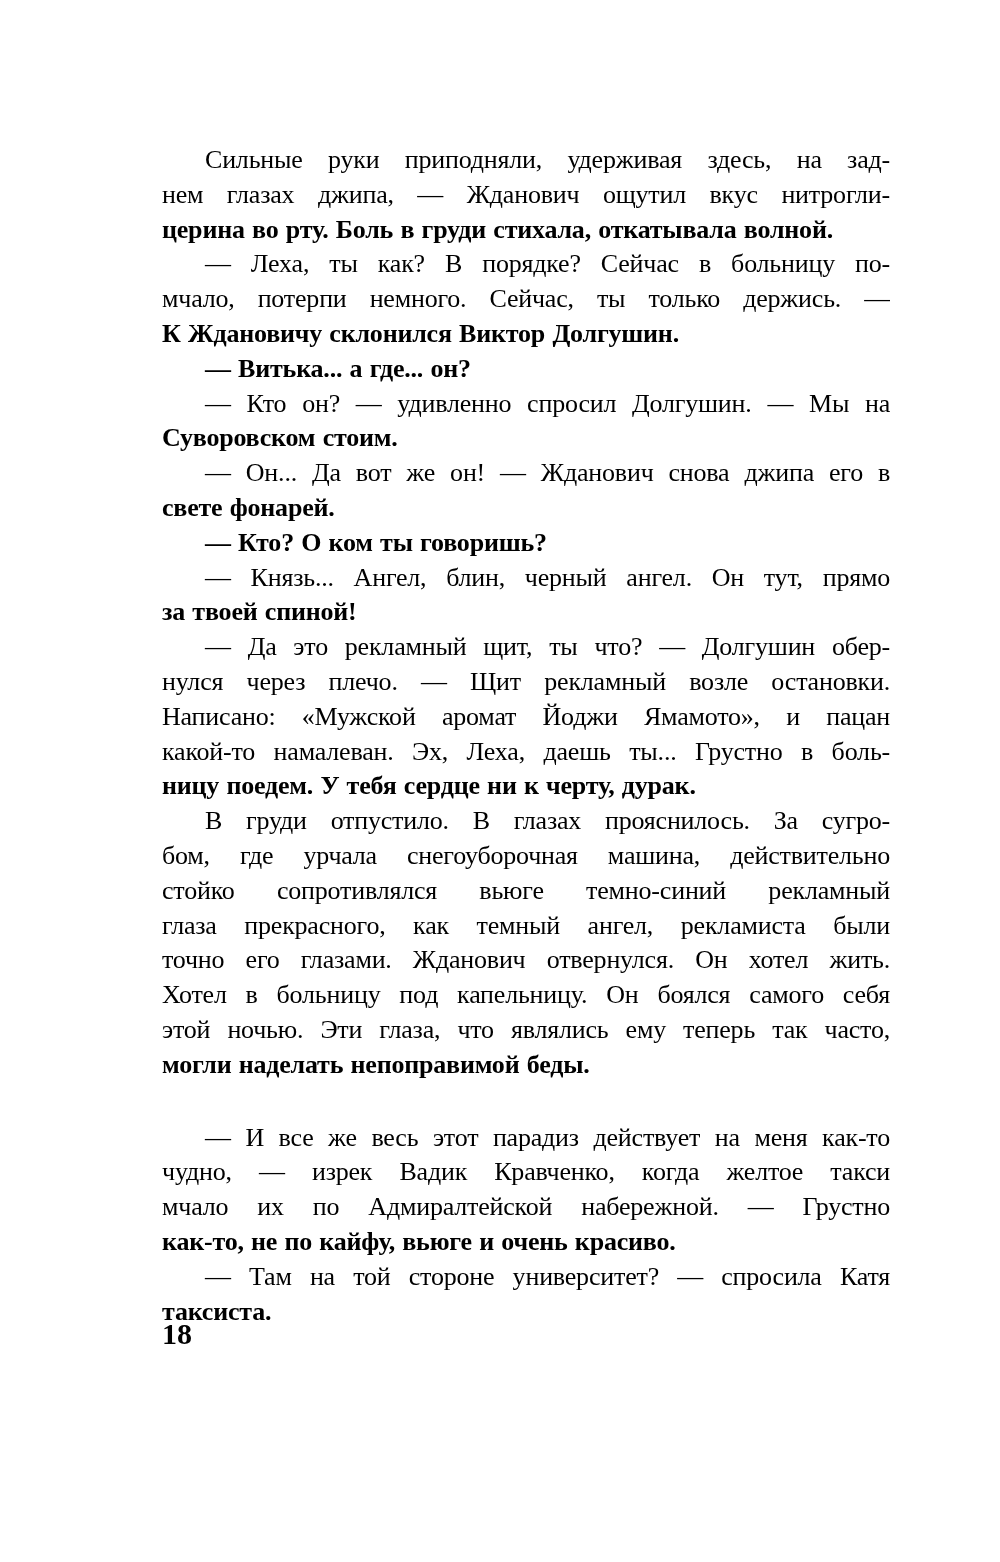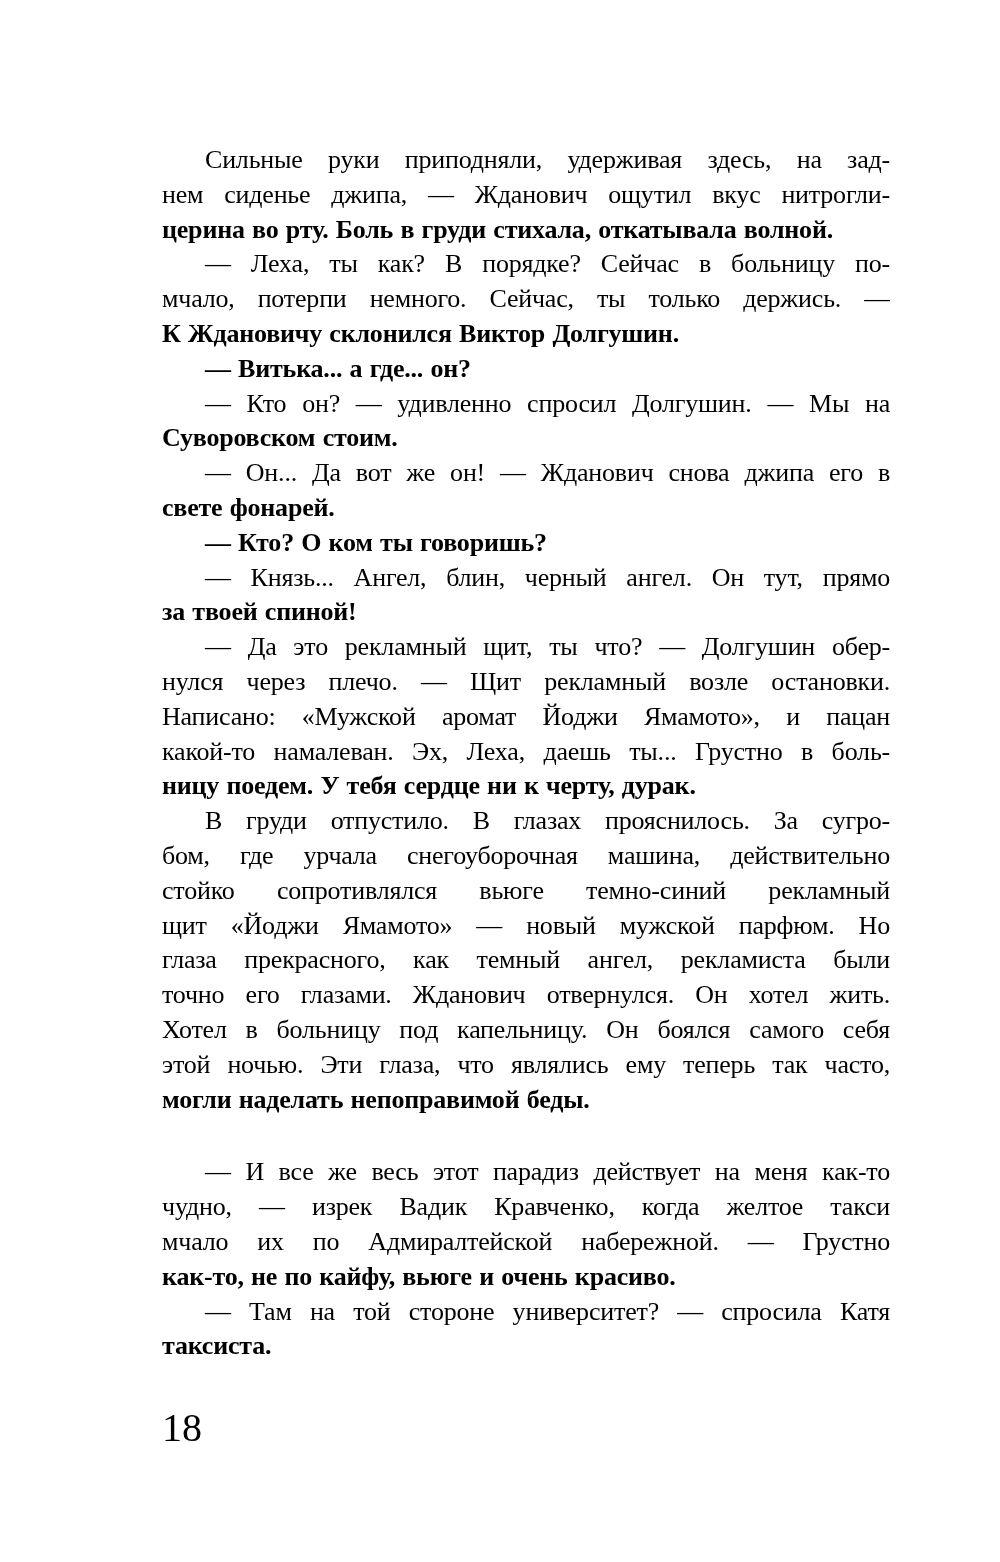--- a/index.html
+++ b/index.html
@@ -39,34 +39,34 @@
   }
   .line.first {
     text-indent: 43px;
   }
   .para-gap {
     height: 38px;
   }
   .page-num {
     position: absolute;
     left: 162px;
-    top: 1410px;
-    font-size: 40px;
-    font-weight: normal;
+    top: 1316px;
+    font-size: 30px;
+    font-weight: bold;
     line-height: 36px;
   }
 </style>
 </head>
 <body>
 
 <div class="page">
   <div class="text-block">
 
     <div class="line first">Сильные руки приподняли, удерживая здесь, на зад-</div>
-    <div class="line">нем сиденье джипа, — Жданович ощутил вкус нитрогли-</div>
+    <div class="line">нем глазах джипа, — Жданович ощутил вкус нитрогли-</div>
     <div class="line end">церина во рту. Боль в груди стихала, откатывала волной.</div>
 
     <div class="line first">— Леха, ты как? В порядке? Сейчас в больницу по-</div>
     <div class="line">мчало, потерпи немного. Сейчас, ты только держись. —</div>
     <div class="line end">К Ждановичу склонился Виктор Долгушин.</div>
 
     <div class="line first end">— Витька... а где... он?</div>
 
     <div class="line first">— Кто он? — удивленно спросил Долгушин. — Мы на</div>
     <div class="line end">Суворовском стоим.</div>
@@ -81,21 +81,20 @@
 
     <div class="line first">— Да это рекламный щит, ты что? — Долгушин обер-</div>
     <div class="line">нулся через плечо. — Щит рекламный возле остановки.</div>
     <div class="line">Написано: «Мужской аромат Йоджи Ямамото», и пацан</div>
     <div class="line">какой-то намалеван. Эх, Леха, даешь ты... Грустно в боль-</div>
     <div class="line end">ницу поедем. У тебя сердце ни к черту, дурак.</div>
 
     <div class="line first">В груди отпустило. В глазах прояснилось. За сугро-</div>
     <div class="line">бом, где урчала снегоуборочная машина, действительно</div>
     <div class="line">стойко сопротивлялся вьюге темно-синий рекламный</div>
-    <div class="line">щит «Йоджи Ямамото» — новый мужской парфюм. Но</div>
     <div class="line">глаза прекрасного, как темный ангел, рекламиста были</div>
     <div class="line">точно его глазами. Жданович отвернулся. Он хотел жить.</div>
     <div class="line">Хотел в больницу под капельницу. Он боялся самого себя</div>
     <div class="line">этой ночью. Эти глаза, что являлись ему теперь так часто,</div>
     <div class="line end">могли наделать непоправимой беды.</div>
 
     <div class="para-gap"></div>
 
     <div class="line first">— И все же весь этот парадиз действует на меня как-то</div>
     <div class="line">чудно, — изрек Вадик Кравченко, когда желтое такси</div>

